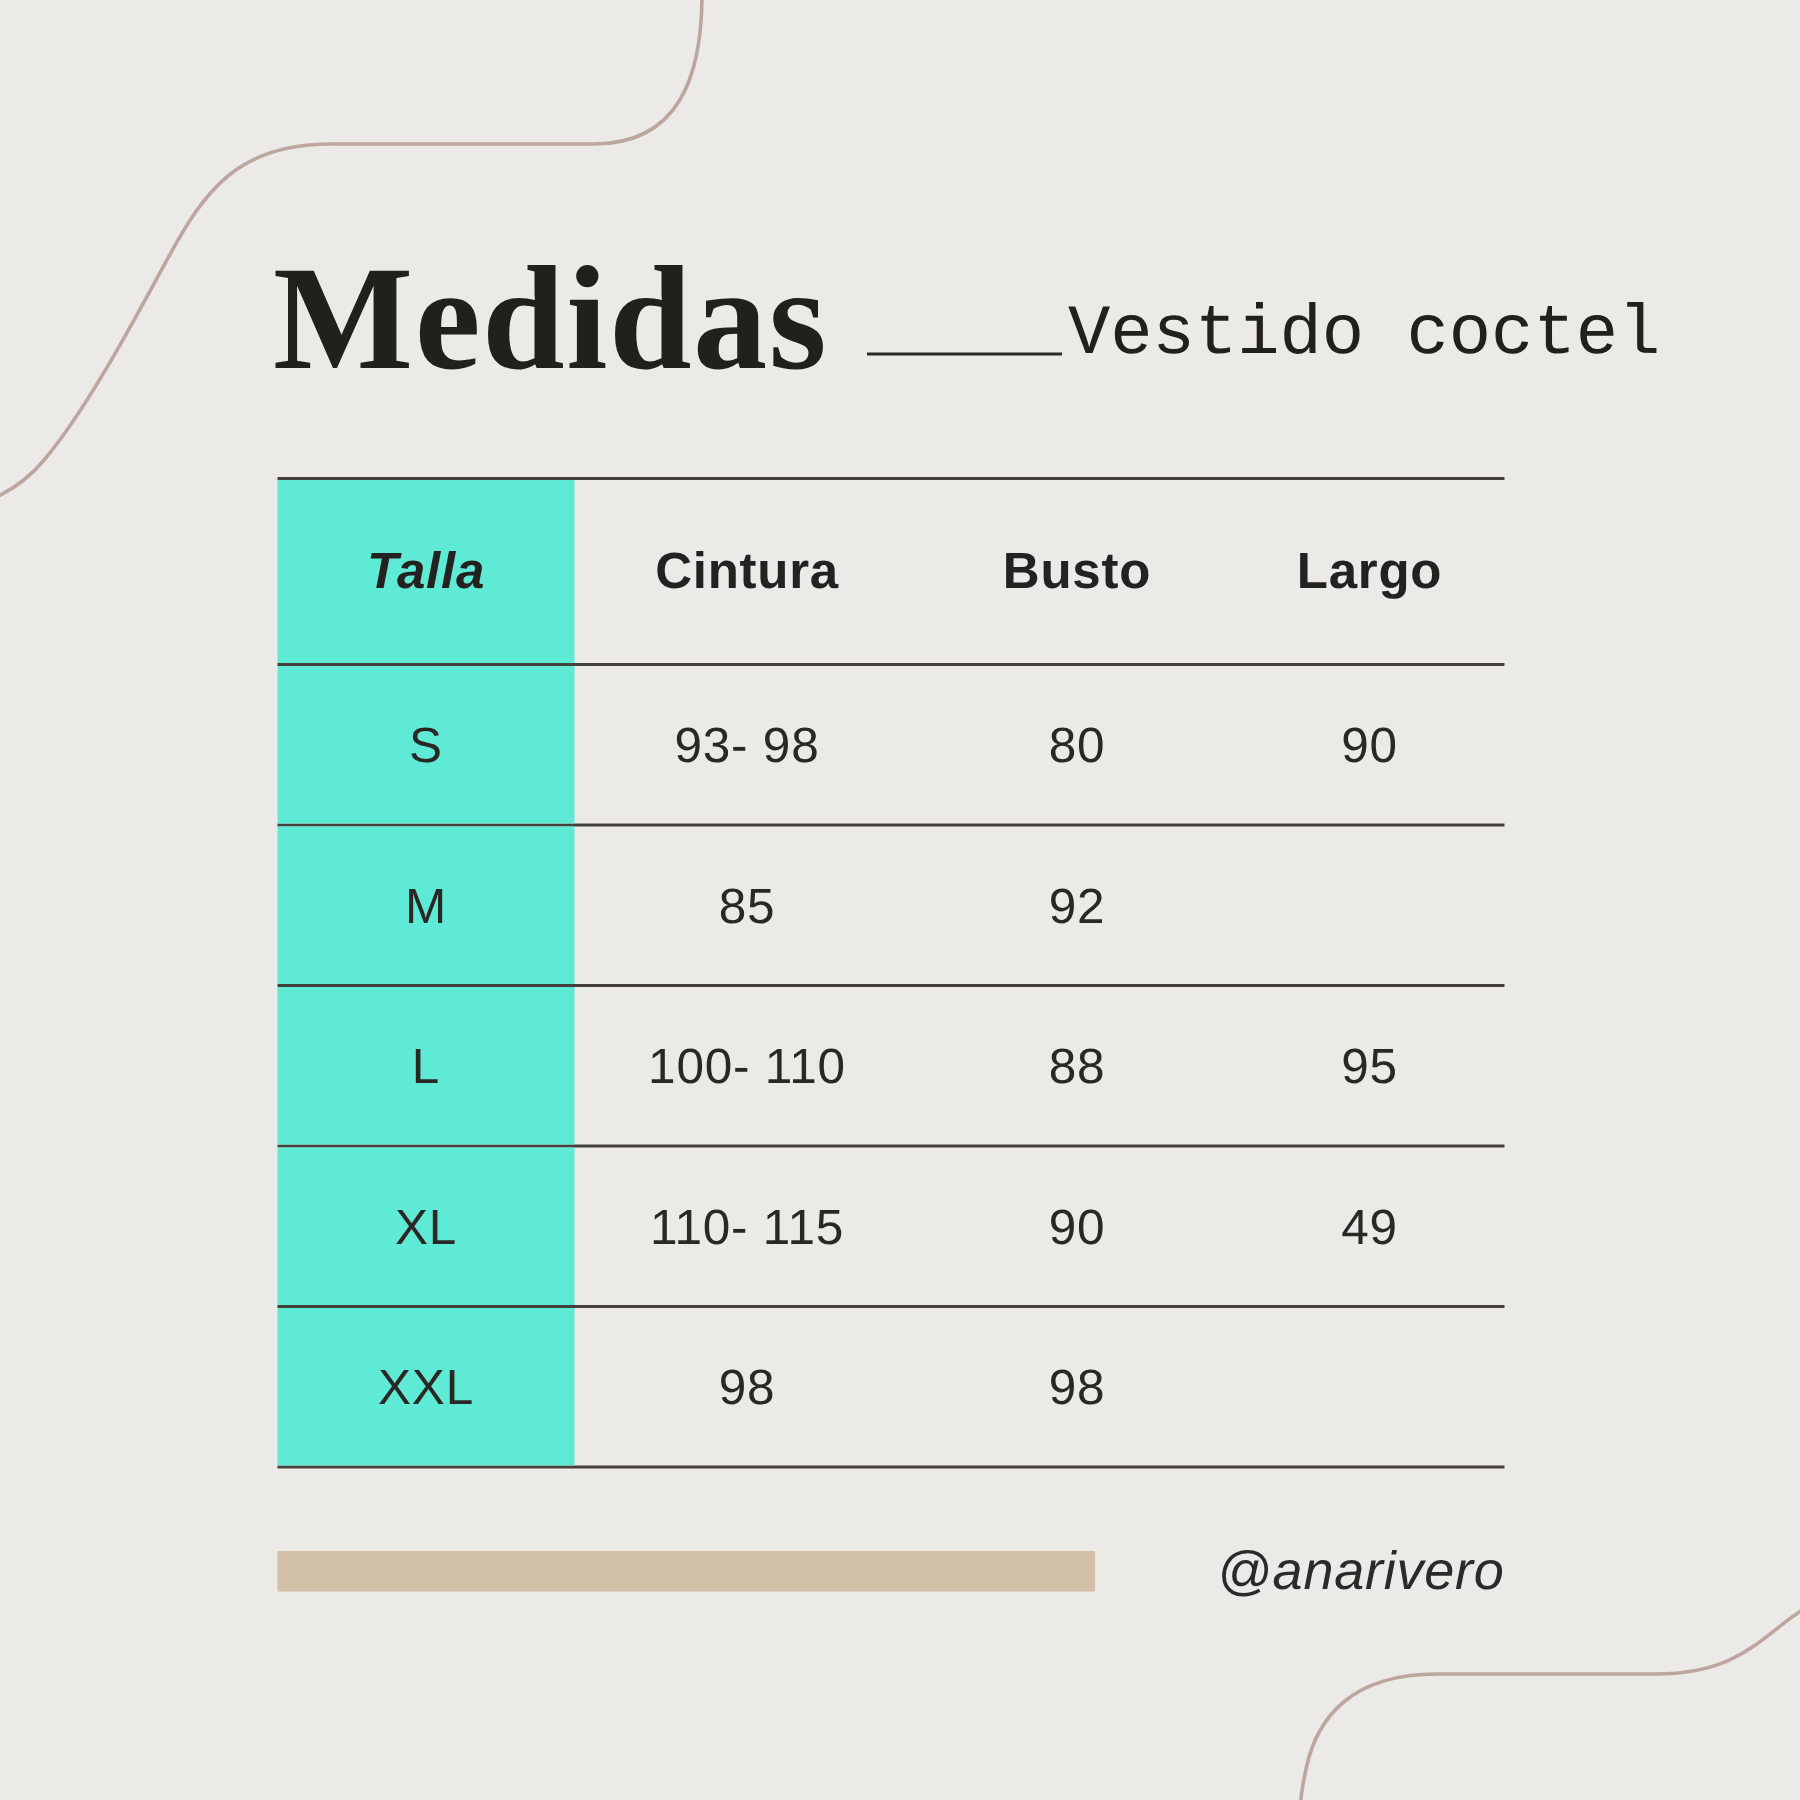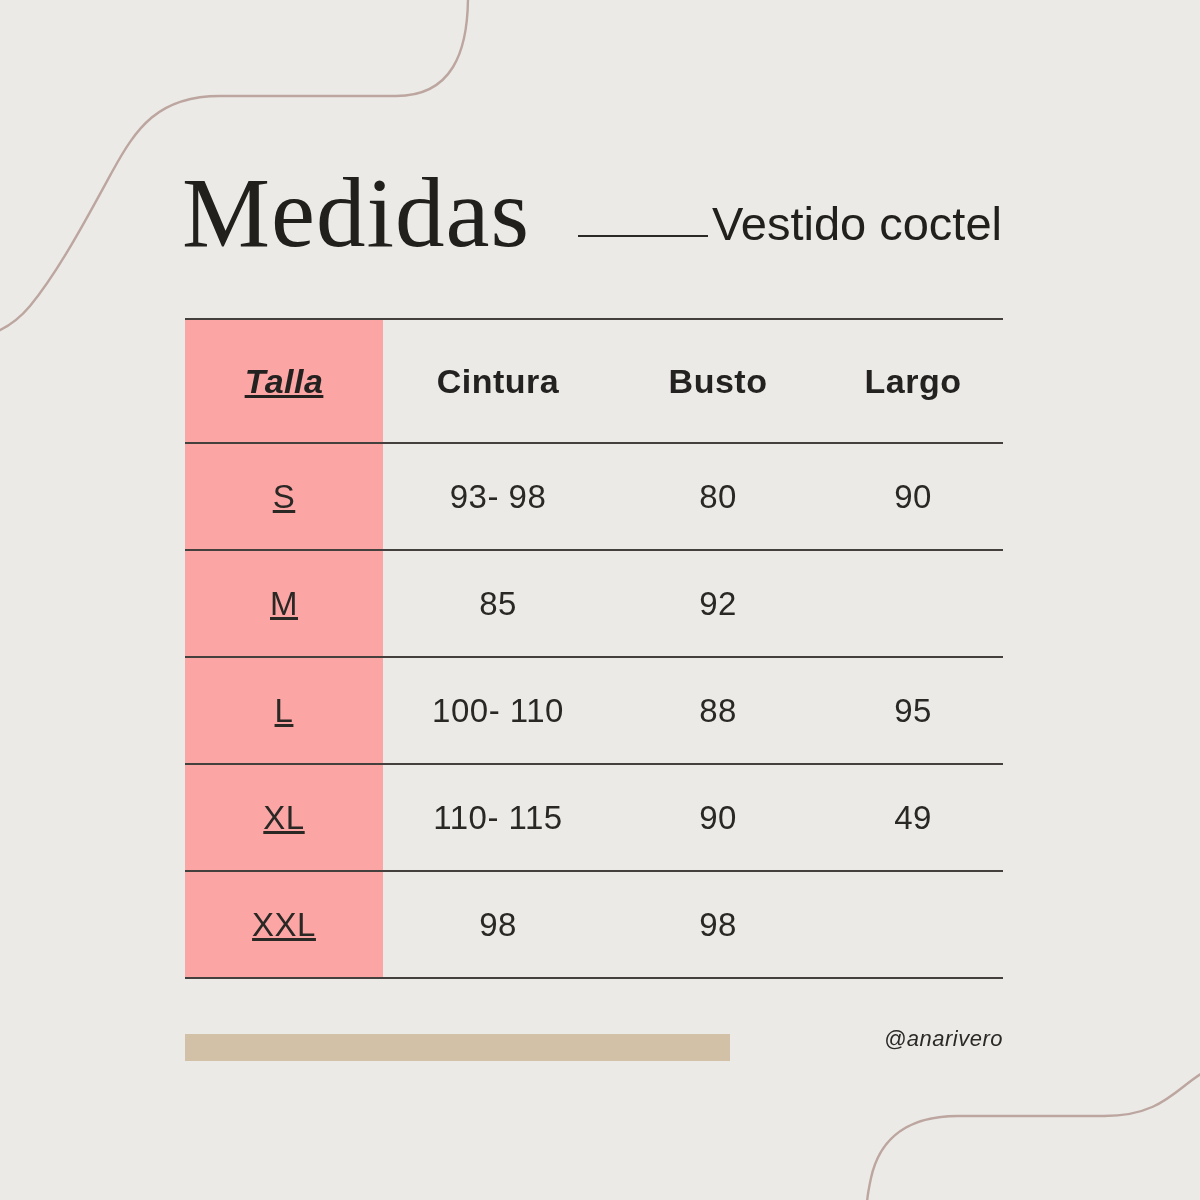--- a/index.html
+++ b/index.html
@@ -13,41 +13,41 @@
     font-family: "Liberation Sans", sans-serif;
     color: #262421;
   }
   .deco-svg { position: absolute; inset: 0; width: 1200px; height: 1200px; pointer-events: none; }
 
   .page-title {
     position: absolute;
     left: 182px;
     top: 163px;
     font-family: "Liberation Serif", serif;
-    font-weight: 400;
+    font-weight: 700;
     font-size: 99px;
     line-height: 1;
     letter-spacing: 1px;
     color: #21201d;
   }
   .subtitle-group {
     position: absolute;
     left: 578px;
     top: 200px;
     display: flex;
     align-items: center;
   }
   .subtitle-line {
     width: 130px;
     height: 2px;
     background: #2b2926;
     margin-top: 24px;
   }
   .page-subtitle {
-    font-family: Liberation Sans, sans-serif;
+    font-family: Liberation Mono, monospace;
     font-size: 47px;
     line-height: 1;
     color: #21201d;
     margin-left: 4px;
   }
 
   .sizing-table {
     position: absolute;
     left: 185px;
     top: 318px;
@@ -62,38 +62,38 @@
   .t-row.head { height: 124px; }
   .t-row.body { height: 107px; }
   .cell {
     display: flex;
     align-items: center;
     justify-content: center;
     font-size: 33px;
     letter-spacing: 0.5px;
     color: #2a2825;
   }
-  .cell.talla { background: #fca5a5; text-decoration: underline; }
+  .cell.talla { background: #5eead4; }
   .head .cell { font-weight: bold; font-size: 34px; color: #242220; }
   .head .cell.talla { font-style: italic; }
 
   .bottom-bar {
     position: absolute;
     left: 185px;
     top: 1034px;
     width: 545px;
     height: 27px;
     background: #d2c0a7;
   }
   .handle {
     position: absolute;
     right: 197px;
     top: 1026px;
     font-style: italic;
-    font-size: 22px;
+    font-size: 36px;
     letter-spacing: 0.5px;
     color: #2b2a28;
   }
 </style>
 </head>
 <body>
 
 <div class="canvas">
 
   <svg class="deco-svg" viewBox="0 0 1200 1200">

